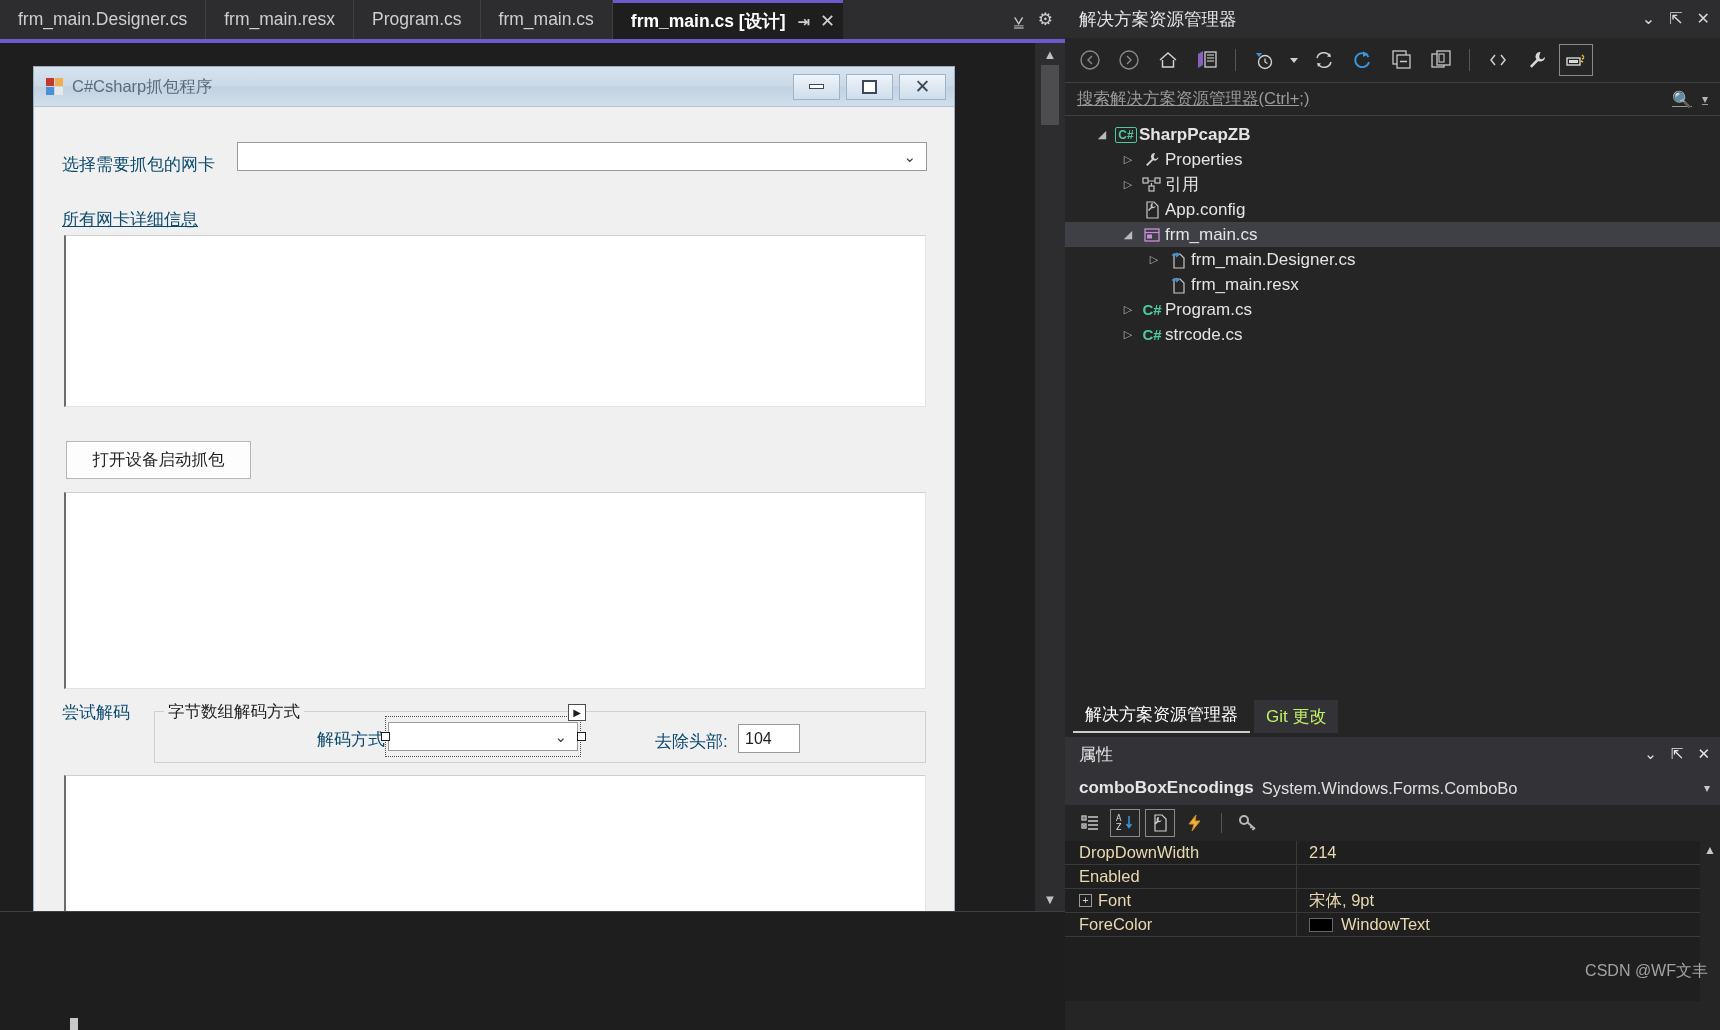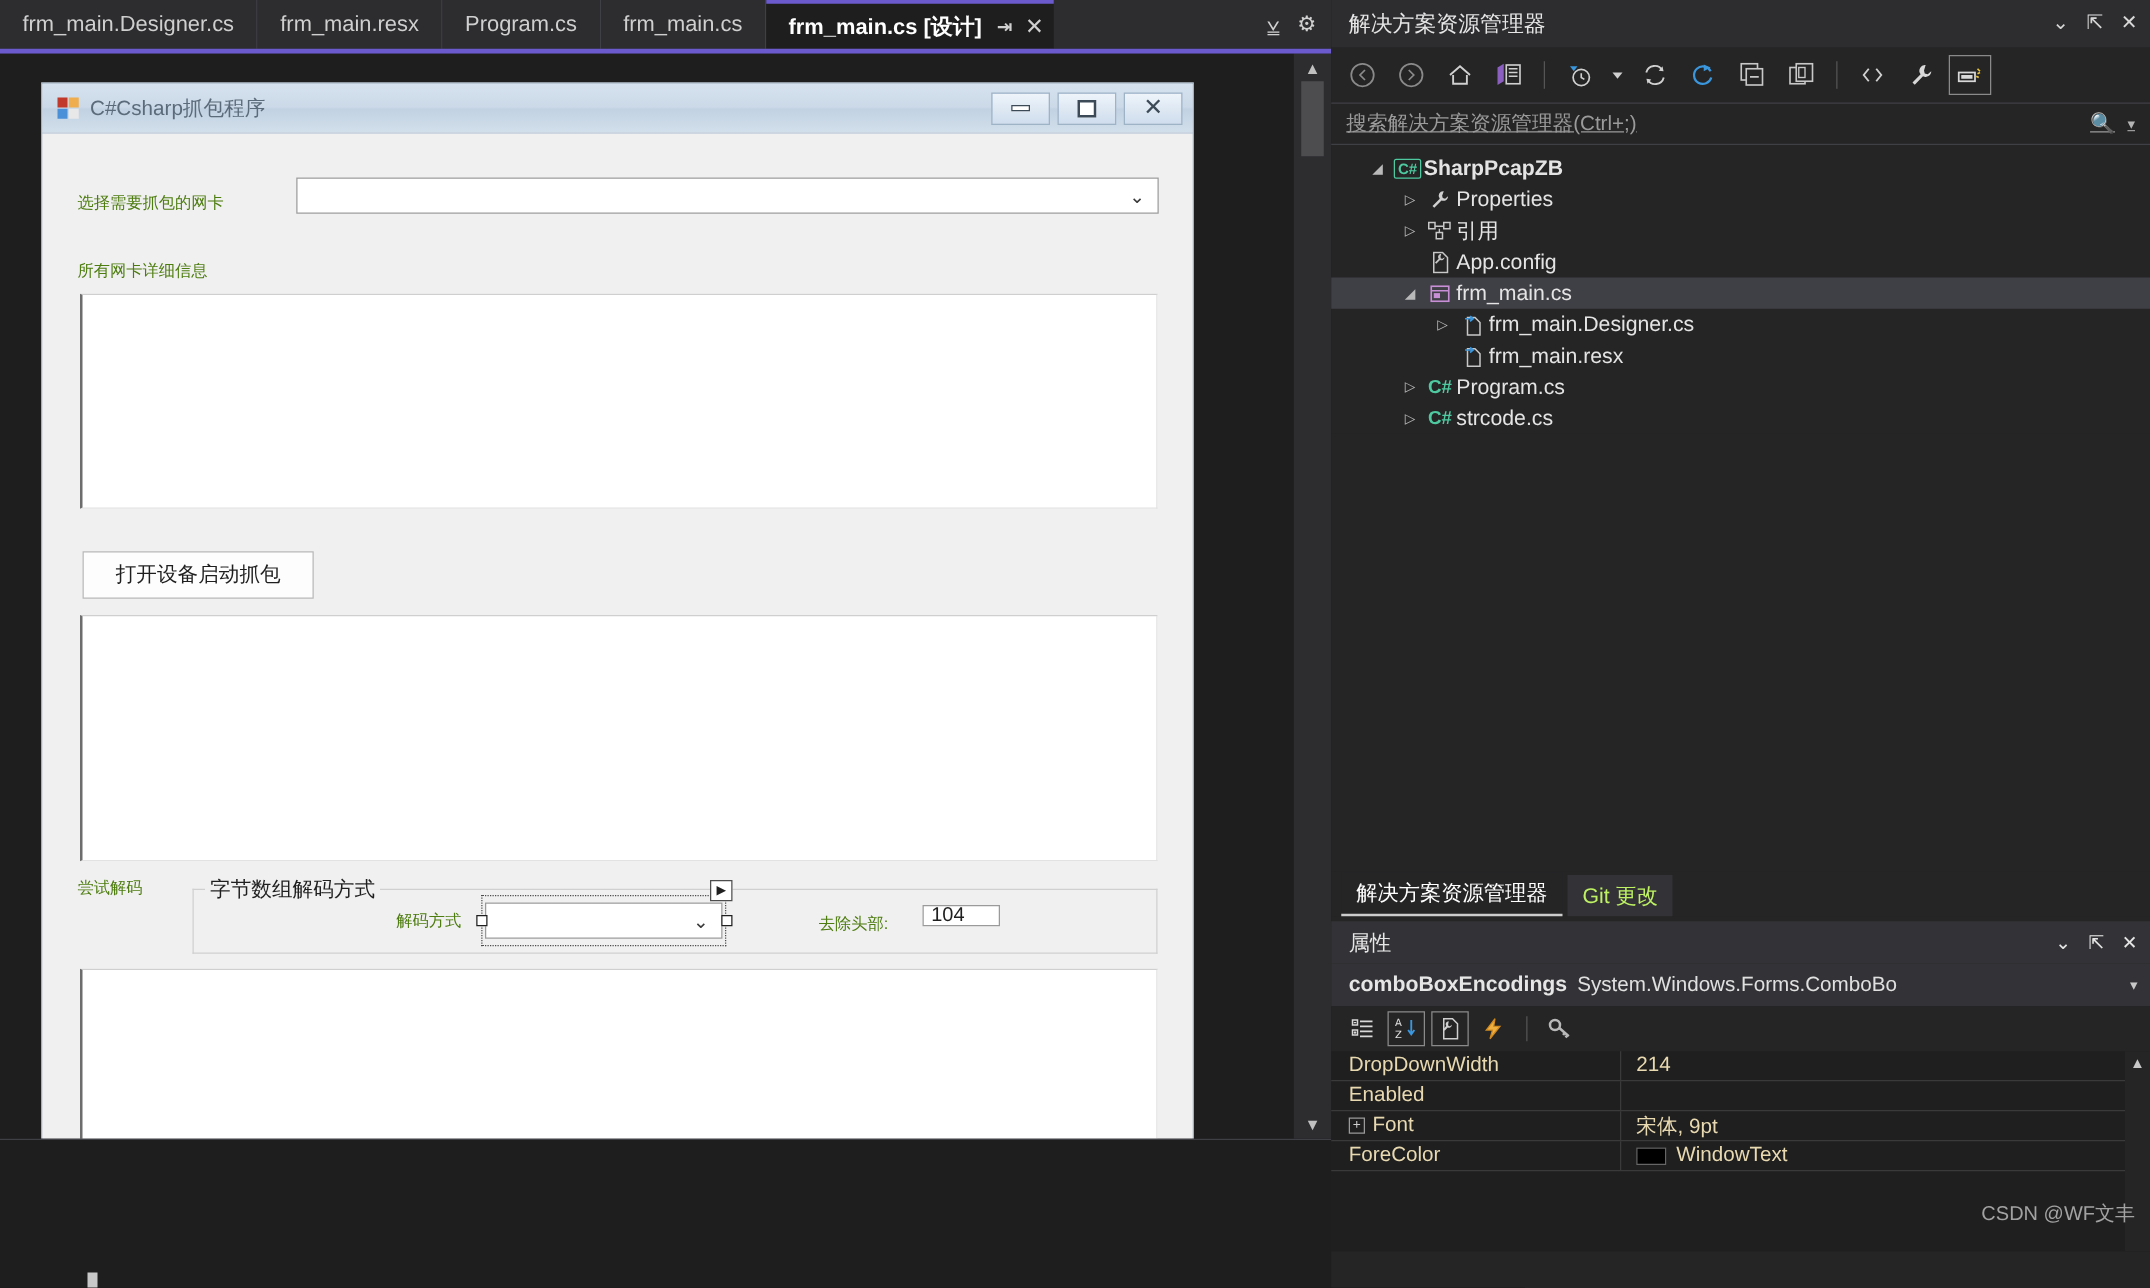--- a/index.html
+++ b/index.html
@@ -95,21 +95,21 @@
     display: flex; align-items: center; justify-content: center;
     color: #33414f; font-size: 15px; cursor: pointer;
   }
   .winbtn .glyph-min { width: 15px; height: 5px; border: 1px solid #3c4a58; background: #fff; }
   .winbtn .glyph-max { width: 15px; height: 14px; border: 2px solid #3c4a58; background: #fff; }
   .winbtn .glyph-close { font-size: 19px; line-height: 1; color: #3c4a58; font-family: "DejaVu Sans", sans-serif; }
 
   #form-body { position: relative; width: 100%; height: 838px; background: #f0f0f0; }
 
   .f-label {
-    position: absolute; color: #4d7c0f; font-size: 13px; white-space: nowrap;
+    position: absolute; color: #0c4a6e; font-size: 17px; white-space: nowrap;
   }
   .f-combo {
     position: absolute; background: #ffffff; border: 1px solid #9a9a9a;
     display: flex; align-items: center; justify-content: flex-end;
     padding-right: 10px; color: #444; font-size: 15px;
   }
   .f-combo .chev {
     font-family: "DejaVu Sans", sans-serif; font-size: 15px; color: #3a3a3a;
   }
   .f-textbox {
@@ -344,21 +344,21 @@
           </div>
         </div>
 
         <div id="form-body">
 
           <div class="f-label" style="left:28px; top:46px;">选择需要抓包的网卡</div>
           <div class="f-combo" style="left:203px; top:35px; width:690px; height:29px;">
             <span class="chev">⌄</span>
           </div>
 
-          <div class="f-label" style="left:28px; top:101px;">所有网卡详细信息</div>
+          <div class="f-label" style="left:28px; top:101px;text-decoration:underline;">所有网卡详细信息</div>
           <div class="f-textbox" style="left:30px; top:128px; width:862px; height:172px;"></div>
 
           <div class="f-button" style="left:32px; top:334px; width:185px; height:38px;">打开设备启动抓包</div>
 
           <div class="f-textbox" style="left:30px; top:385px; width:862px; height:197px;"></div>
 
           <div class="f-label" style="left:28px; top:594px;">尝试解码</div>
 
           <div class="f-groupbox" style="left:120px; top:604px; width:772px; height:52px;"></div>
           <div class="f-groupbox-line-l" style="left:120px; top:604px; width:10px;"></div>
@@ -370,21 +370,21 @@
           <div class="f-combo" style="left:354px; top:615px; width:190px; height:29px;">
             <span class="chev">⌄</span>
           </div>
 
           <div class="adorner" style="left:351px; top:609px; width:196px; height:41px;"></div>
           <div class="handle" style="left:347px; top:625px;"></div>
           <div class="handle" style="left:543px; top:625px;"></div>
           <div class="smarttag" style="left:534px; top:597px;">▶</div>
 
           <div class="f-label" style="left:621px; top:623px;">去除头部:</div>
-          <div class="f-smalltext" style="left:704px; top:617px; width:62px; height:17px;">104</div>
+          <div class="f-smalltext" style="left:704px; top:617px; width:62px; height:29px;">104</div>
 
           <div class="f-textbox" style="left:30px; top:668px; width:862px; height:165px;"></div>
 
         </div>
       </div>
     </div>
 
     <div id="designer-vscroll">
       <span class="arr">▲</span>
       <div class="thumb"></div>

